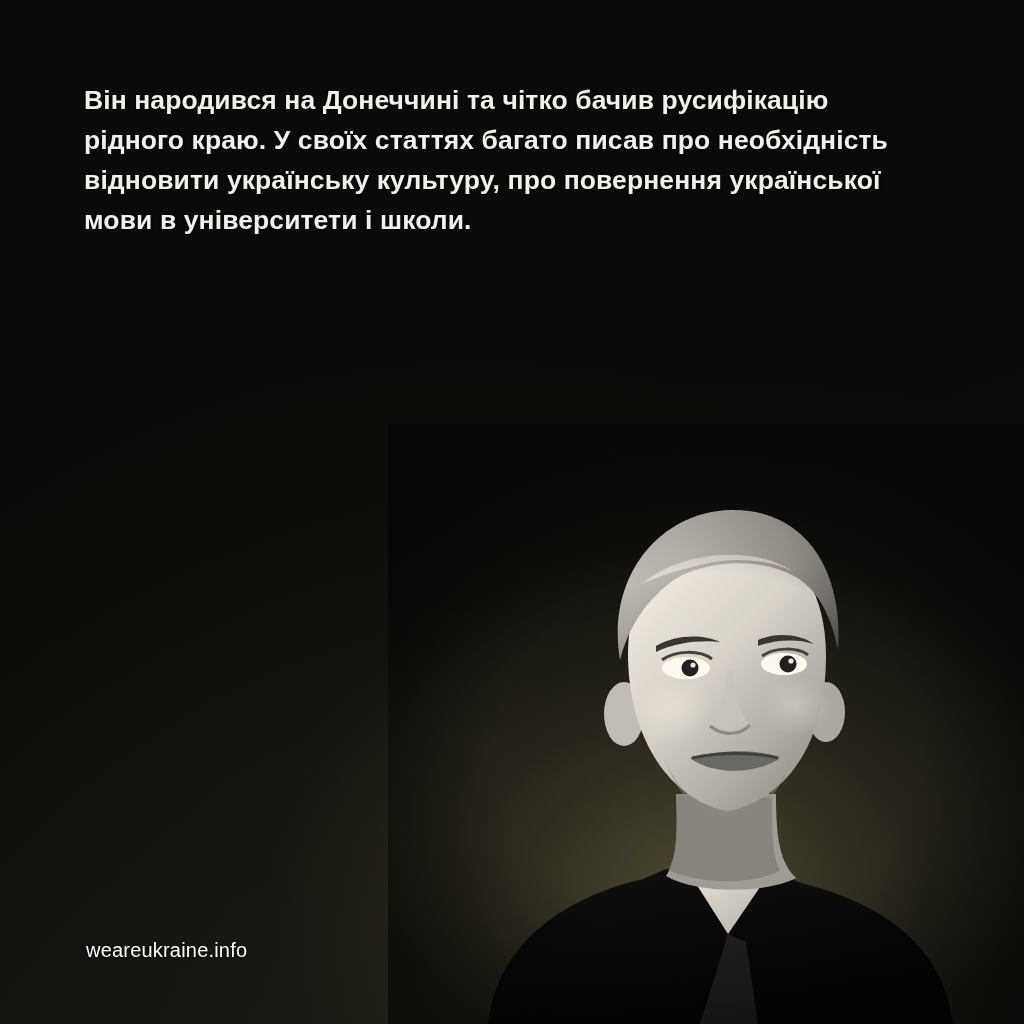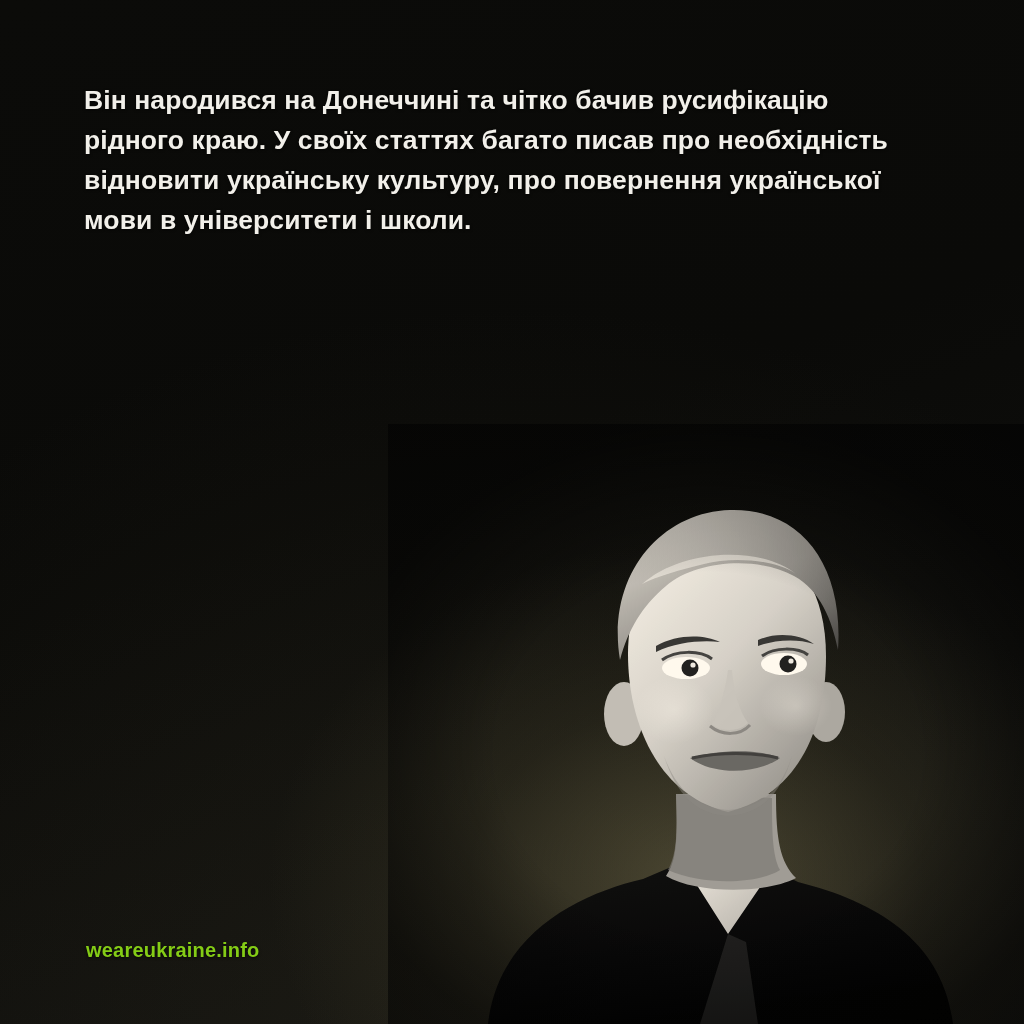--- a/index.html
+++ b/index.html
@@ -41,23 +41,23 @@
     letter-spacing: 0.1px;
     margin: 0 0 24px 0;
     text-shadow: 0 1px 3px rgba(0,0,0,0.65);
   }
   .para:last-child { margin-bottom: 12px; }
 
   .site-url {
     position: absolute;
     left: 86px;
     bottom: 62px;
-    color: #84cc16;
+    color: #ffffff;
     font-size: 20px;
-    font-weight: 700;
+    font-weight: 400;
     letter-spacing: 0.2px;
     z-index: 6;
     text-shadow: 0 1px 3px rgba(0,0,0,0.7);
     margin-top: 8px;
   }
 
   
   .portrait {
     position: absolute;
     right: 36px;

